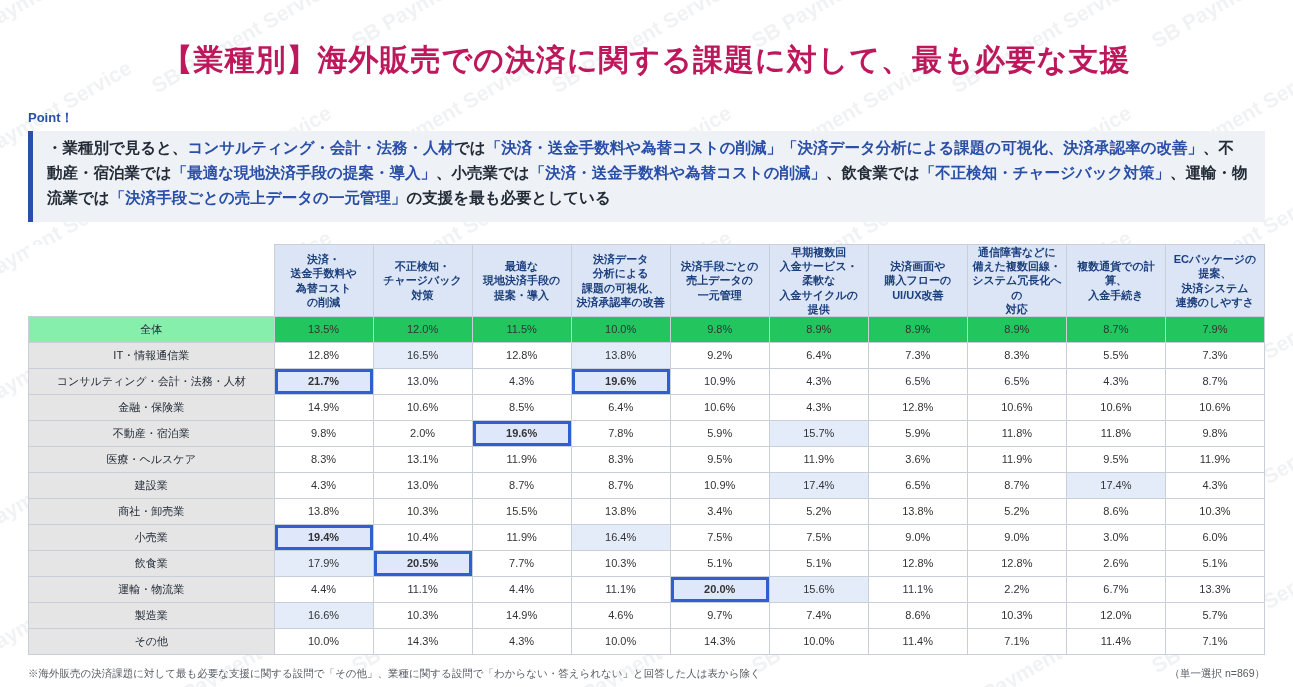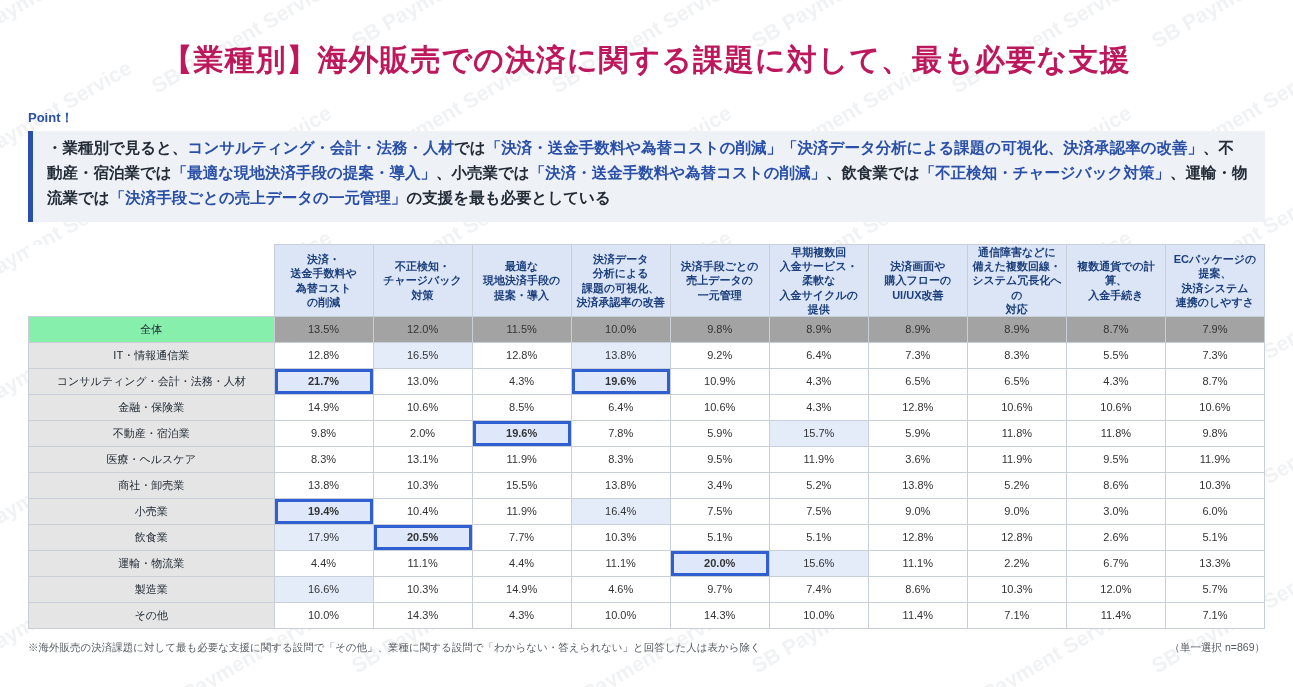--- a/index.html
+++ b/index.html
@@ -97,21 +97,21 @@
     border-top: none;
     border-left: none;
   }
   td.rowlabel {
     text-align: left;
     padding-left: 8px;
     font-size: 12px;
     color: #222b36;
     background: #e5e5e5;
   }
-  tr.total td { background: #a3a3a3; font-weight: normal; }
+  tr.total td { background: #22c55e; font-weight: normal; }
   tr.total td.rowlabel { background: #86efac; }
   td.val { background: #ffffff; color: #333; }
   td.val.shade { background: #e4ecfa; }
   td.val.boxed {
     box-shadow: inset 0 0 0 3px #2f5fd0;
     background: #dfe8fa;
     font-weight: bold;
   }
   .footnote {
     margin: 12px 28px 0 28px;
@@ -269,20 +269,33 @@
             <td class="val">11.9%</td>
             <td class="val">8.3%</td>
             <td class="val">9.5%</td>
             <td class="val">11.9%</td>
             <td class="val">3.6%</td>
             <td class="val">11.9%</td>
             <td class="val">9.5%</td>
             <td class="val">11.9%</td>
           </tr>
           <tr>
+            <td class="rowlabel">建設業</td>
+            <td class="val">4.3%</td>
+            <td class="val">13.0%</td>
+            <td class="val">8.7%</td>
+            <td class="val">8.7%</td>
+            <td class="val">10.9%</td>
+            <td class="val shade">17.4%</td>
+            <td class="val">6.5%</td>
+            <td class="val">8.7%</td>
+            <td class="val shade">17.4%</td>
+            <td class="val">4.3%</td>
+          </tr>
+          <tr>
             <td class="rowlabel">商社・卸売業</td>
             <td class="val">13.8%</td>
             <td class="val">10.3%</td>
             <td class="val">15.5%</td>
             <td class="val">13.8%</td>
             <td class="val">3.4%</td>
             <td class="val">5.2%</td>
             <td class="val">13.8%</td>
             <td class="val">5.2%</td>
             <td class="val">8.6%</td>

